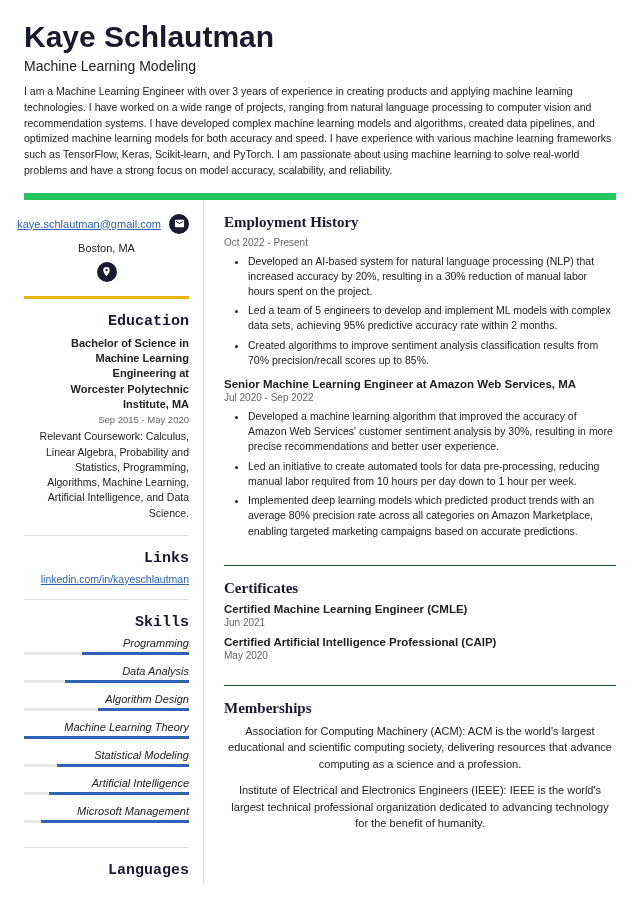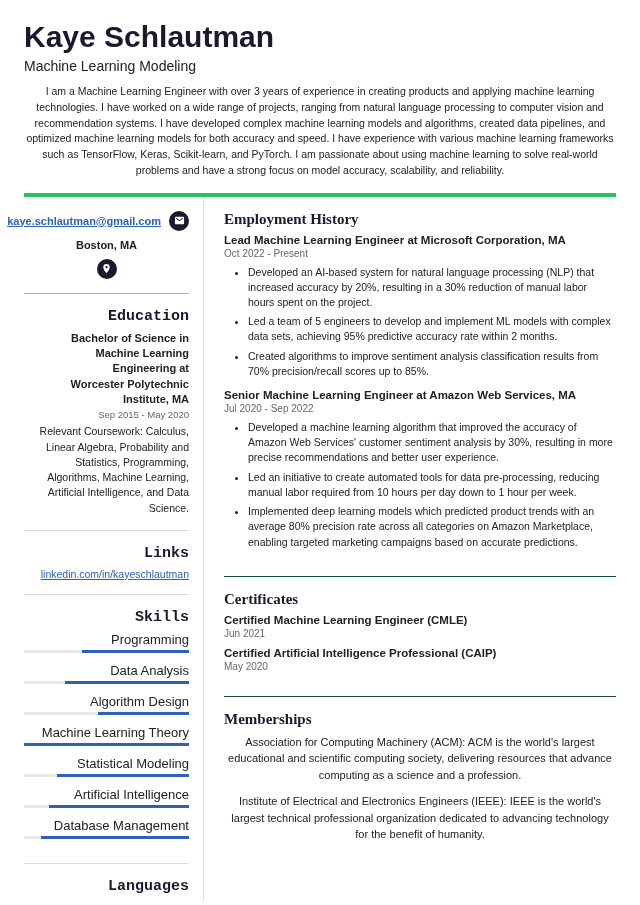--- a/index.html
+++ b/index.html
@@ -3,39 +3,39 @@
 <meta charset="utf-8">
 <style>
   * { box-sizing: border-box; margin: 0; padding: 0; }
   body {
     font-family: -apple-system, BlinkMacSystemFont, "Segoe UI", Arial, sans-serif;
     background: #fff; color: #222; width: 640px; font-size: 11px;
   }
   .page { padding: 20px 24px; }
   .name { font-size: 30px; font-weight: 600; color: #1a1a2e; margin-bottom: 4px; }
   .role { font-size: 14px; color: #222; margin-bottom: 10px; }
-  .summary { font-size: 10.5px; line-height: 1.5; color: #222; padding-bottom: 14px; border-bottom: 4px solid #22c55e; text-align: center; }
+  .summary { font-size: 10.5px; line-height: 1.5; color: #222; padding-bottom: 14px; border-bottom: 7px solid #22c55e; }
   .cols { display: flex; margin-top: 0; }
   .left { width: 180px; padding-right: 14px; border-right: 1px solid #ddd; text-align: right; }
   .right { flex: 1; padding-left: 20px; }
-  .contact { padding: 14px 0 14px; border-bottom: 1px solid #eab308; font-weight: bold; }
+  .contact { padding: 14px 0 14px; border-bottom: 3px solid #eab308; }
   .contact-row { display: flex; align-items: center; justify-content: flex-end; gap: 8px; margin-bottom: 8px; font-size: 11px; }
   .contact-row:last-child { margin-bottom: 0; flex-direction: column; }
   .contact-row span { color: #222; }
   .contact-row .lnk { color: #2d62b5; text-decoration: underline; }
   .icon-circ { width: 20px; height: 20px; border-radius: 50%; background: #1a1a2e; display: flex; align-items: center; justify-content: center; flex-shrink: 0; }
   .icon-circ svg { width: 11px; height: 11px; fill: #fff; }
   .left-section { padding: 14px 0; border-bottom: 1px solid #ddd; }
   .left .sec-title { font-family: Liberation Mono, monospace; font-size: 15px; font-weight: 700; color: #1a1a2e; margin-bottom: 6px; }
   .edu-title { font-size: 11px; font-weight: 700; line-height: 1.4; margin-bottom: 2px; margin-left: 36px; }
   .edu-date { font-size: 9.5px; color: #666; margin-bottom: 4px; }
   .edu-desc { font-size: 10.5px; line-height: 1.45; }
   .link { color: #2d62b5; text-decoration: underline; font-size: 10.5px; word-break: break-all; }
   .skill { margin-bottom: 10px; }
-  .skill-name { font-size: 13px; margin-bottom: 3px; }
+  .skill-name { font-size: 11px; margin-bottom: 3px; font-style: italic; }
   .skill-bar { height: 3px; background: #e8e8e8; position: relative; }
   .skill-fill { position: absolute; right: 0; top: 0; height: 100%; background: #2d62b5; }
   .right-section { padding: 14px 0 16px; border-bottom: 1px solid #14532d; }
   .right .sec-title { font-family: Georgia, serif; font-size: 15px; font-weight: 700; color: #1a1a2e; margin-bottom: 6px; }
   .job-title { font-size: 11.5px; font-weight: 700; margin-bottom: 2px; }
   .job-date { font-size: 10px; color: #666; margin-bottom: 6px; }
   .job ul { padding-left: 18px; margin-left: 6px; }
   .job li { font-size: 10.5px; line-height: 1.45; margin-bottom: 4px; }
   .job { margin-bottom: 10px; }
   .cert { margin-bottom: 8px; }
@@ -120,41 +120,40 @@
                 <div class="skill-fill" style="width:80%"></div>
               </div>
             </div>
             <div class="skill">
               <div class="skill-name">Artificial Intelligence</div>
               <div class="skill-bar">
                 <div class="skill-fill" style="width:85%"></div>
               </div>
             </div>
             <div class="skill">
-              <div class="skill-name">Database Management</div>
+              <div class="skill-name">Microsoft Management</div>
               <div class="skill-bar">
                 <div class="skill-fill" style="width:90%"></div>
               </div>
             </div>
           </div>
       </div>
 
       <div class="left-section last-left">
         <div class="sec-title">Languages</div>
       </div>
 
     </div>
 
     <div class="right">
 
       <div class="right-section">
         <div class="sec-title">Employment History</div>
         <div id="jobs-container">
             <div class="job">
-              <div class="job-title">Lead Machine Learning Engineer at Microsoft Corporation, MA</div>
               <div class="job-date">Oct 2022 - Present</div>
               <ul>
                 <li>Developed an AI-based system for natural language processing (NLP) that increased accuracy by 20%, resulting in a 30% reduction of manual labor hours spent on the project.</li>
                 <li>Led a team of 5 engineers to develop and implement ML models with complex data sets, achieving 95% predictive accuracy rate within 2 months.</li>
                 <li>Created algorithms to improve sentiment analysis classification results from 70% precision/recall scores up to 85%.</li>
               </ul>
             </div>
             <div class="job">
               <div class="job-title">Senior Machine Learning Engineer at Amazon Web Services, MA</div>
               <div class="job-date">Jul 2020 - Sep 2022</div>

